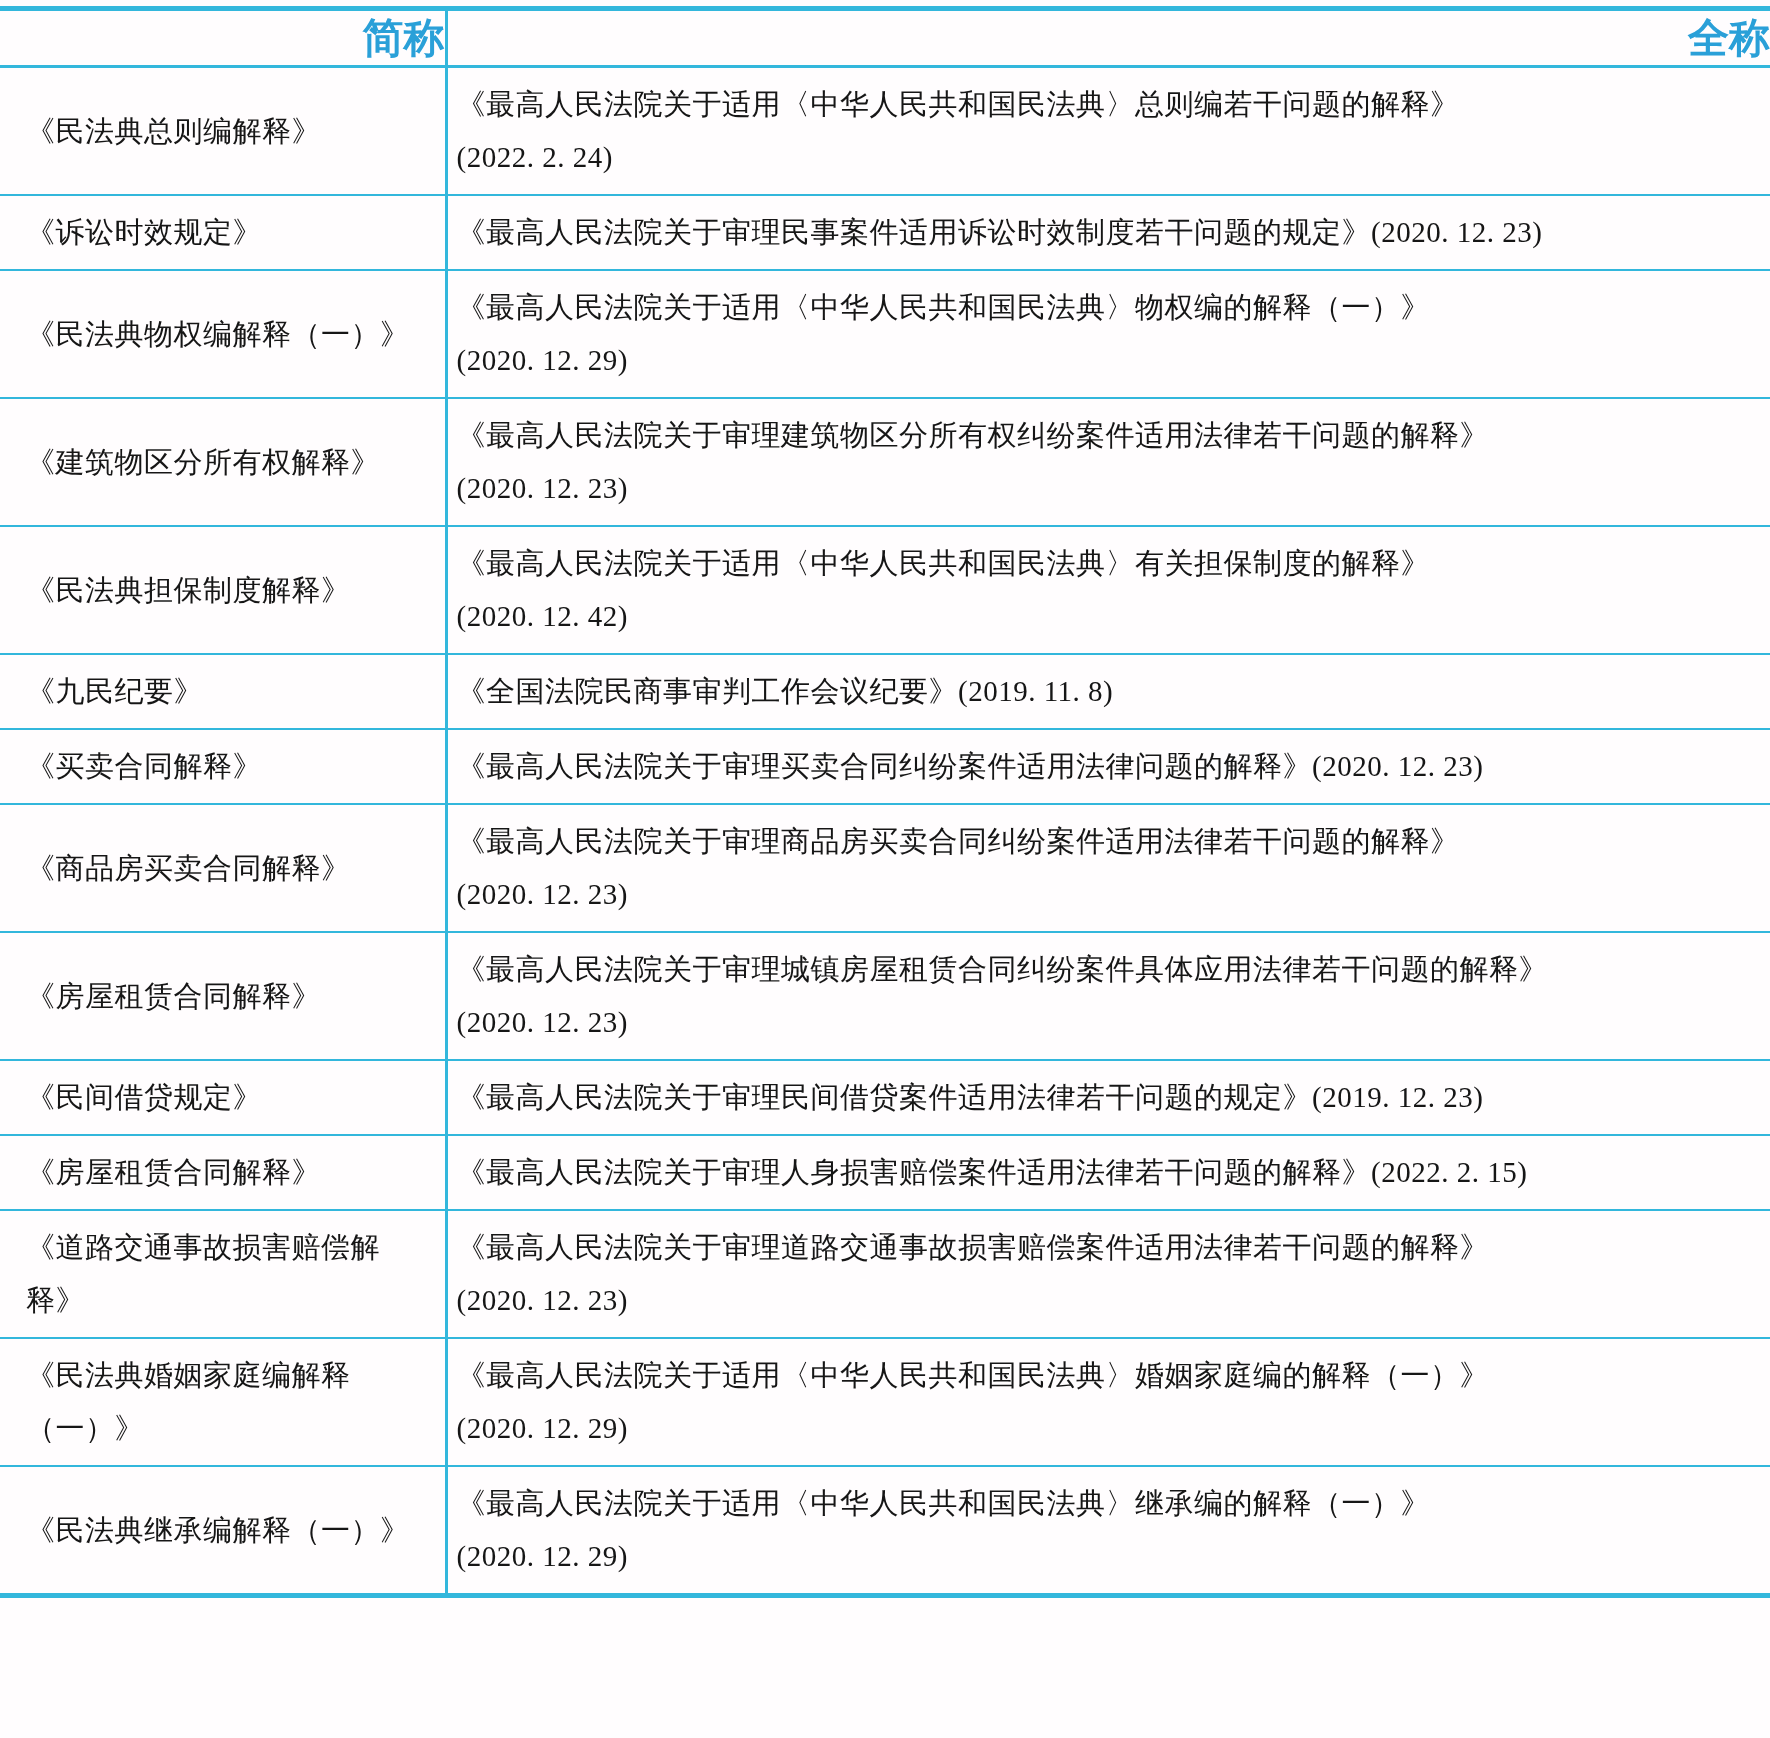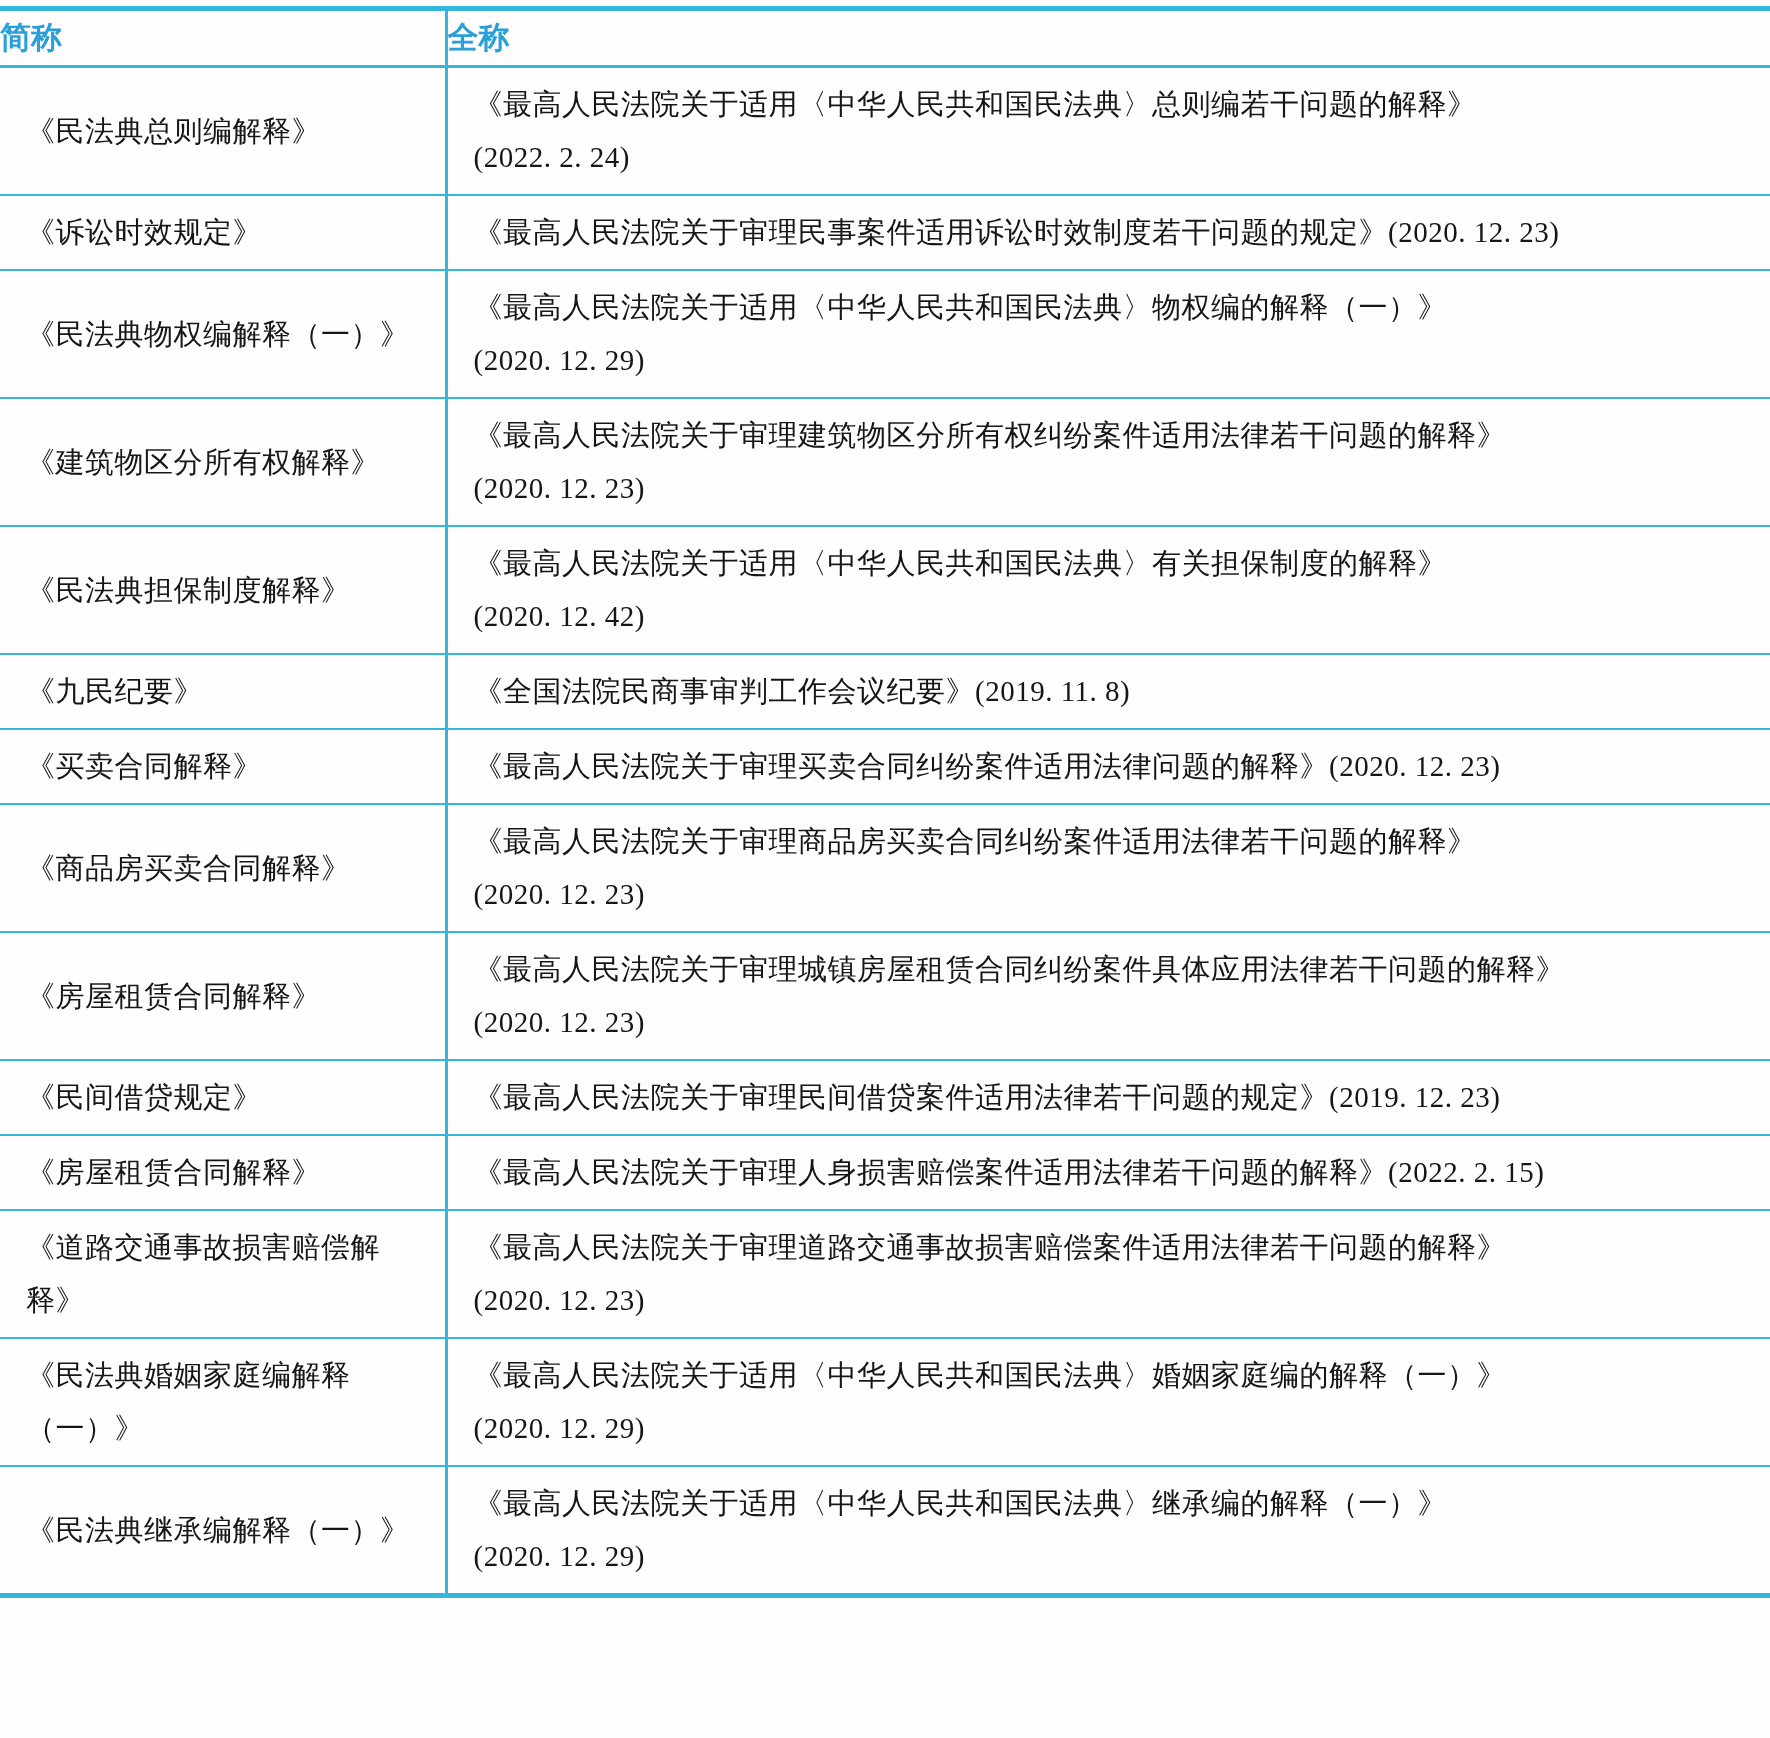--- a/index.html
+++ b/index.html
@@ -24,42 +24,42 @@
     border-collapse: collapse;
     table-layout: fixed;
     border-top: 5px solid var(--border);
     border-bottom: 5px solid var(--border);
     margin-top: 6px;
   }
   col.c-short { width: 446px; }
   col.c-full  { width: 1324px; }
   th {
     font-family: "Liberation Sans", "DejaVu Sans", sans-serif;
-    font-size: 31px;
+    font-size: 41px;
     font-weight: bold;
     color: var(--header);
-    text-align: left;
+    text-align: right;
     line-height: 40px;
     padding: 7px 0;
     border-bottom: 3px solid var(--border);
     background: var(--bg);
   }
   th:first-child,
   td:first-child {
     border-right: 3px solid var(--border);
   }
   td {
     font-size: 29px;
     line-height: 53px;
     vertical-align: middle;
     padding: 10px 22px 10px 26px;
     border-bottom: 2px solid var(--border);
     letter-spacing: 0.5px;
   }
-  td.full { padding-left: 26px; padding-right: 30px; }
+  td.full { padding-left: 9px; padding-right: 30px; }
   td.full .line { display: block; }
 </style>
 </head>
 <body>
 
 <table class="ref-table">
   <colgroup>
     <col class="c-short">
     <col class="c-full">
   </colgroup>

